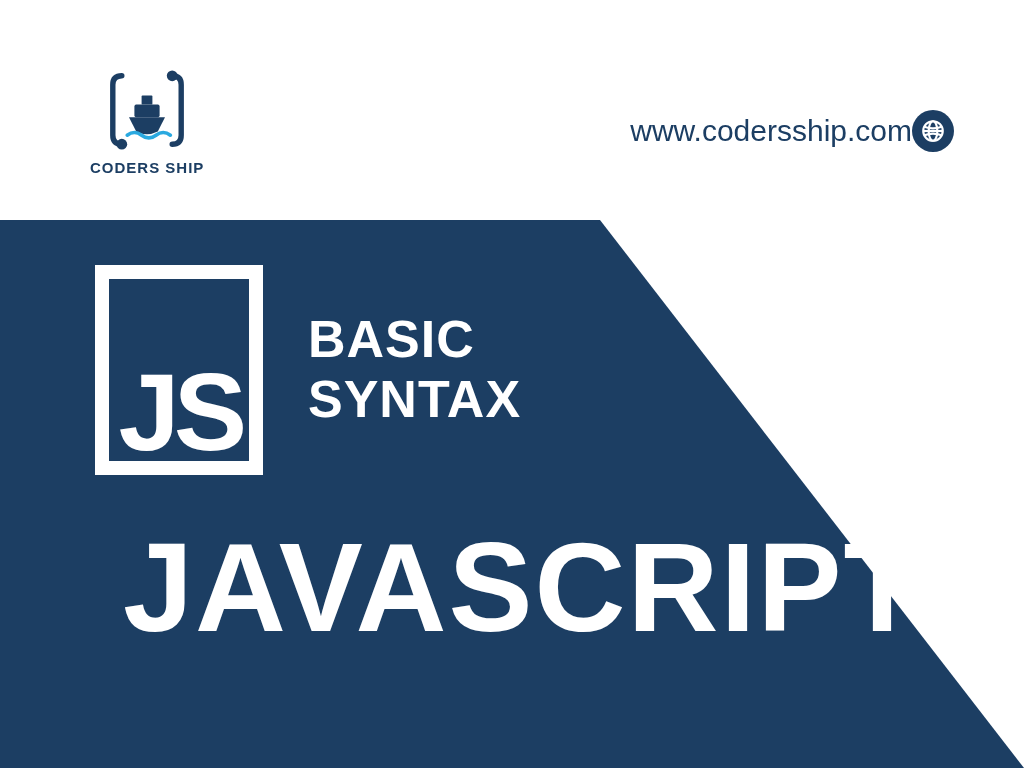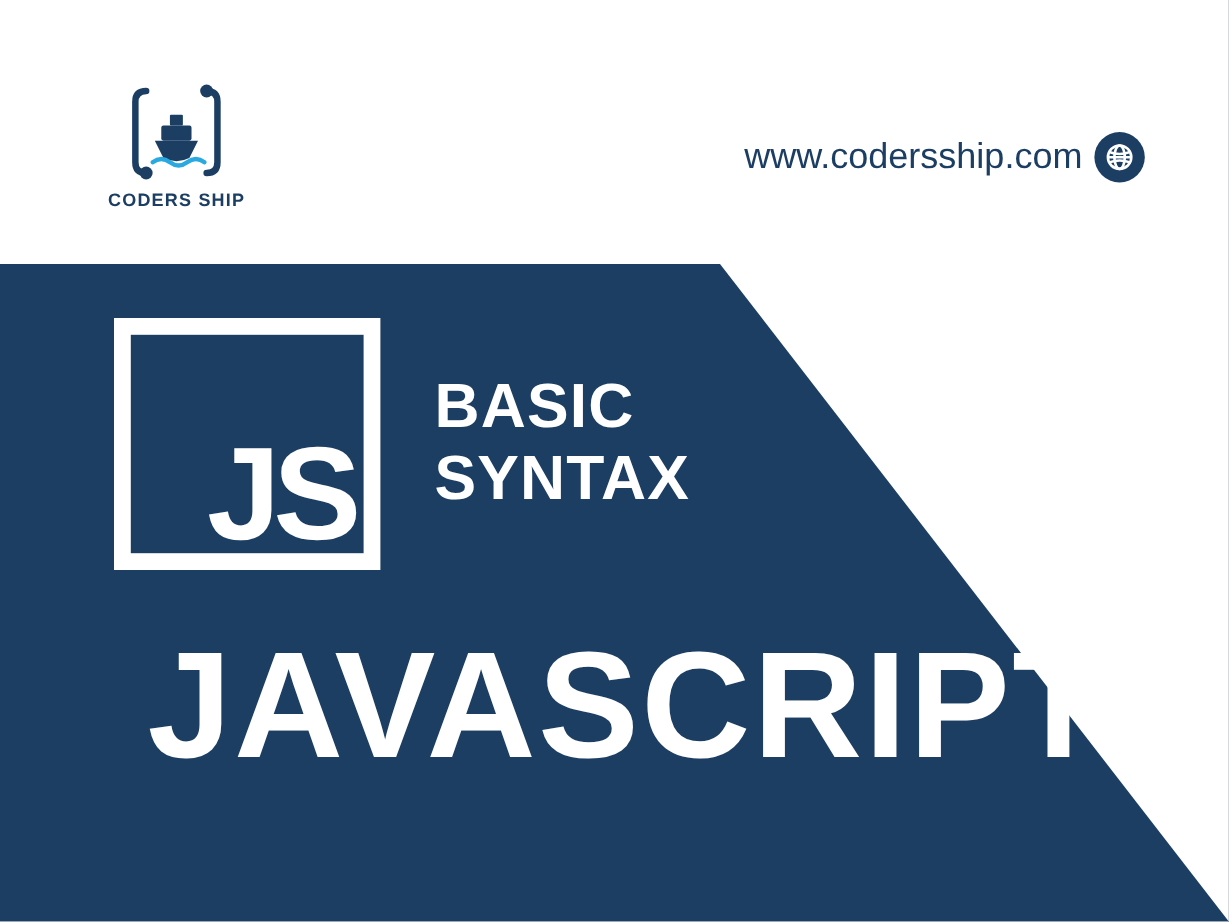--- a/index.html
+++ b/index.html
@@ -39,21 +39,20 @@
     letter-spacing: 1px;
     color: #1c3e63;
   }
 
   .url-block {
     position: absolute;
     top: 110px;
     right: 70px;
     display: flex;
     align-items: center;
-    gap: 10px;
     text-align: center;
   }
   .url-text {
     font-size: 30px;
     color: #1c3e63;
     font-weight: 500;
   }
   .globe-badge {
     width: 42px;
     height: 42px;
@@ -87,21 +86,21 @@
     padding-top: 45px;
   }
 
   .row {
     display: flex;
     align-items: center;
     gap: 45px;
   }
 
   .js-box {
-    width: 222px;
+    width: 168px;
     height: 210px;
     border: 14px solid #ffffff;
     position: relative;
   }
   .js-letters {
     position: absolute;
     right: 8px;
     bottom: -6px;
     font-size: 110px;
     line-height: 1;

